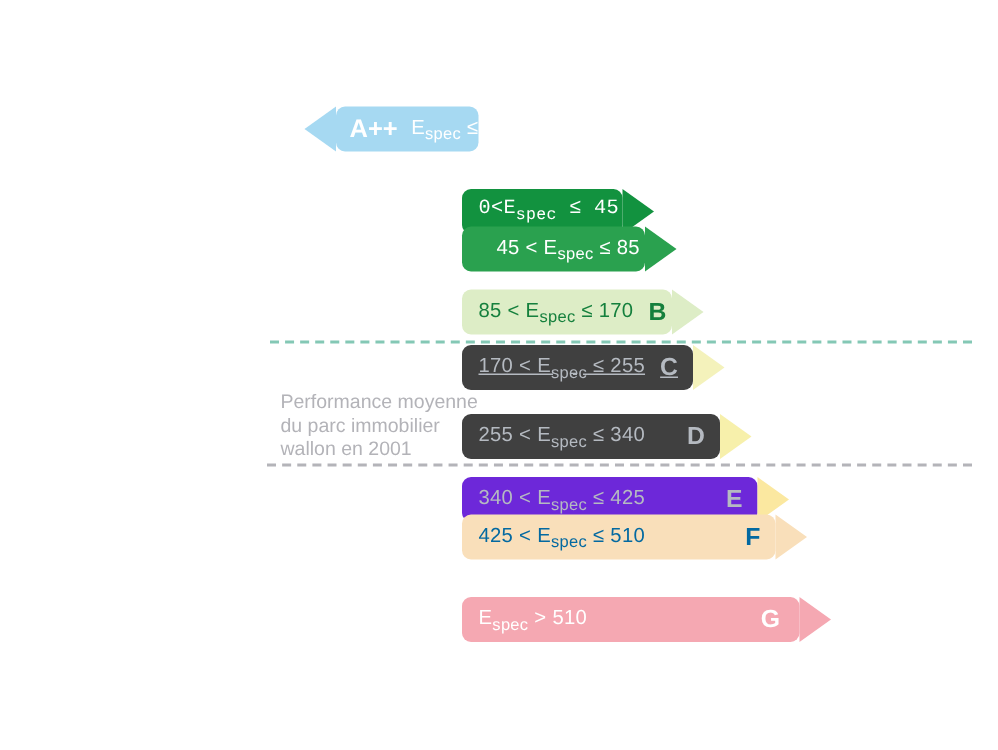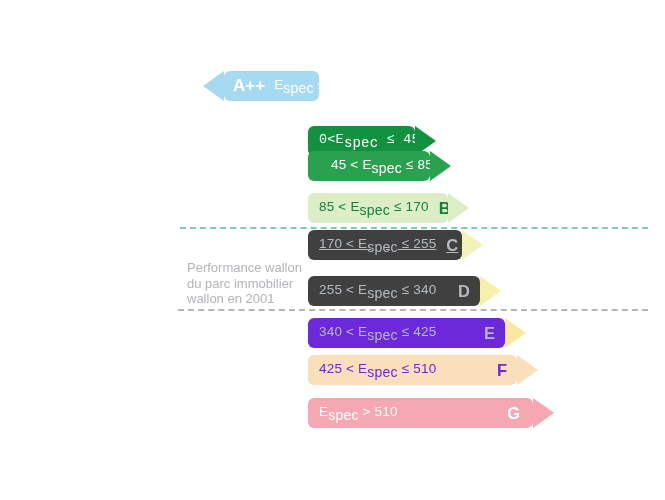--- a/index.html
+++ b/index.html
@@ -6,21 +6,21 @@
   .canvas{
     position:relative;width:665px;height:500px;background:#ffffff;
     font-family:"Liberation Sans",sans-serif;overflow:hidden;
   }
   .row{
     position:absolute;height:30px;border-radius:6px;
     display:flex;align-items:center;justify-content:space-between;
     white-space:nowrap;box-sizing:border-box;
   }
   .range{font-size:13.5px;padding-left:11px;letter-spacing:.2px;}
-  .range sub{font-size:14px;}
+  .range sub{font-size:11px;}
   .letter{font-weight:bold;font-size:16.5px;padding:0 10px 0 10px;flex-shrink:0;}
   .row-g .letter{padding-right:13px;}
   .row-appp{justify-content:flex-start;padding-left:9px;}
   .row-appp .letter{font-size:17px;padding:0 4px 0 0;}
   .row-appp .range{padding-left:5px;}
   .row-aplus .letter{padding-right:2px;}
   .tip{position:absolute;top:0;width:0;height:0;
        border-top:15px solid transparent;border-bottom:15px solid transparent;}
   .tip.right{right:-21px;border-left-width:21px;border-left-style:solid;}
   .tip.left{left:-21px;border-right-width:21px;border-right-style:solid;}
@@ -67,35 +67,35 @@
     <span class="letter">D</span>
     <div class="tip right" style="border-left-color: rgb(247, 240, 171);"></div>
   </div>
 
   <div class="row" style="left: 308px; top: 318px; width: 197px; background-color: #6d28d9; color: rgb(181, 186, 193);">
     <span class="range"><span>340 &lt; E</span><sub>spec</sub><span> ≤ 425</span></span>
     <span class="letter">E</span>
     <div class="tip right" style="border-left-color: rgb(251, 232, 160);"></div>
   </div>
 
-  <div class="row" style="left: 308px; top: 355px; width: 209px; background-color: rgb(249, 223, 186); color: #6d28d9;">
+  <div class="row" style="left: 308px; top: 343px; width: 209px; background-color: rgb(249, 223, 186); color: #0369a1;">
     <span class="range"><span>425 &lt; E</span><sub>spec</sub><span> ≤ 510</span></span>
     <span class="letter">F</span>
     <div class="tip right" style="border-left-color: rgb(249, 223, 186);"></div>
   </div>
 
   <div class="row row-g" style="left: 308px; top: 398px; width: 225px; background-color: rgb(245, 168, 178); color: rgb(255, 255, 255);">
     <span class="range"><span>E</span><sub>spec</sub><span> &gt; 510</span></span>
     <span class="letter">G</span>
     <div class="tip right" style="border-left-color: rgb(245, 168, 178);"></div>
   </div>
 
   <div class="dash" style="left: 180px; top: 227px; width: 468px; border-top-color: rgb(132, 200, 181);"></div>
   <div class="dash" style="left: 178px; top: 309px; width: 470px; border-top-color: rgb(180, 180, 185);"></div>
 
 
   <div class="note" style="left: 187px; top: 260px; color: rgb(179, 179, 184);">
-    <div>Performance wallon</div>
+    <div>Performance moyenne</div>
     <div>du parc immobilier</div>
     <div>wallon en 2001</div>
   </div>
 
 </div>
 
 </body></html>

